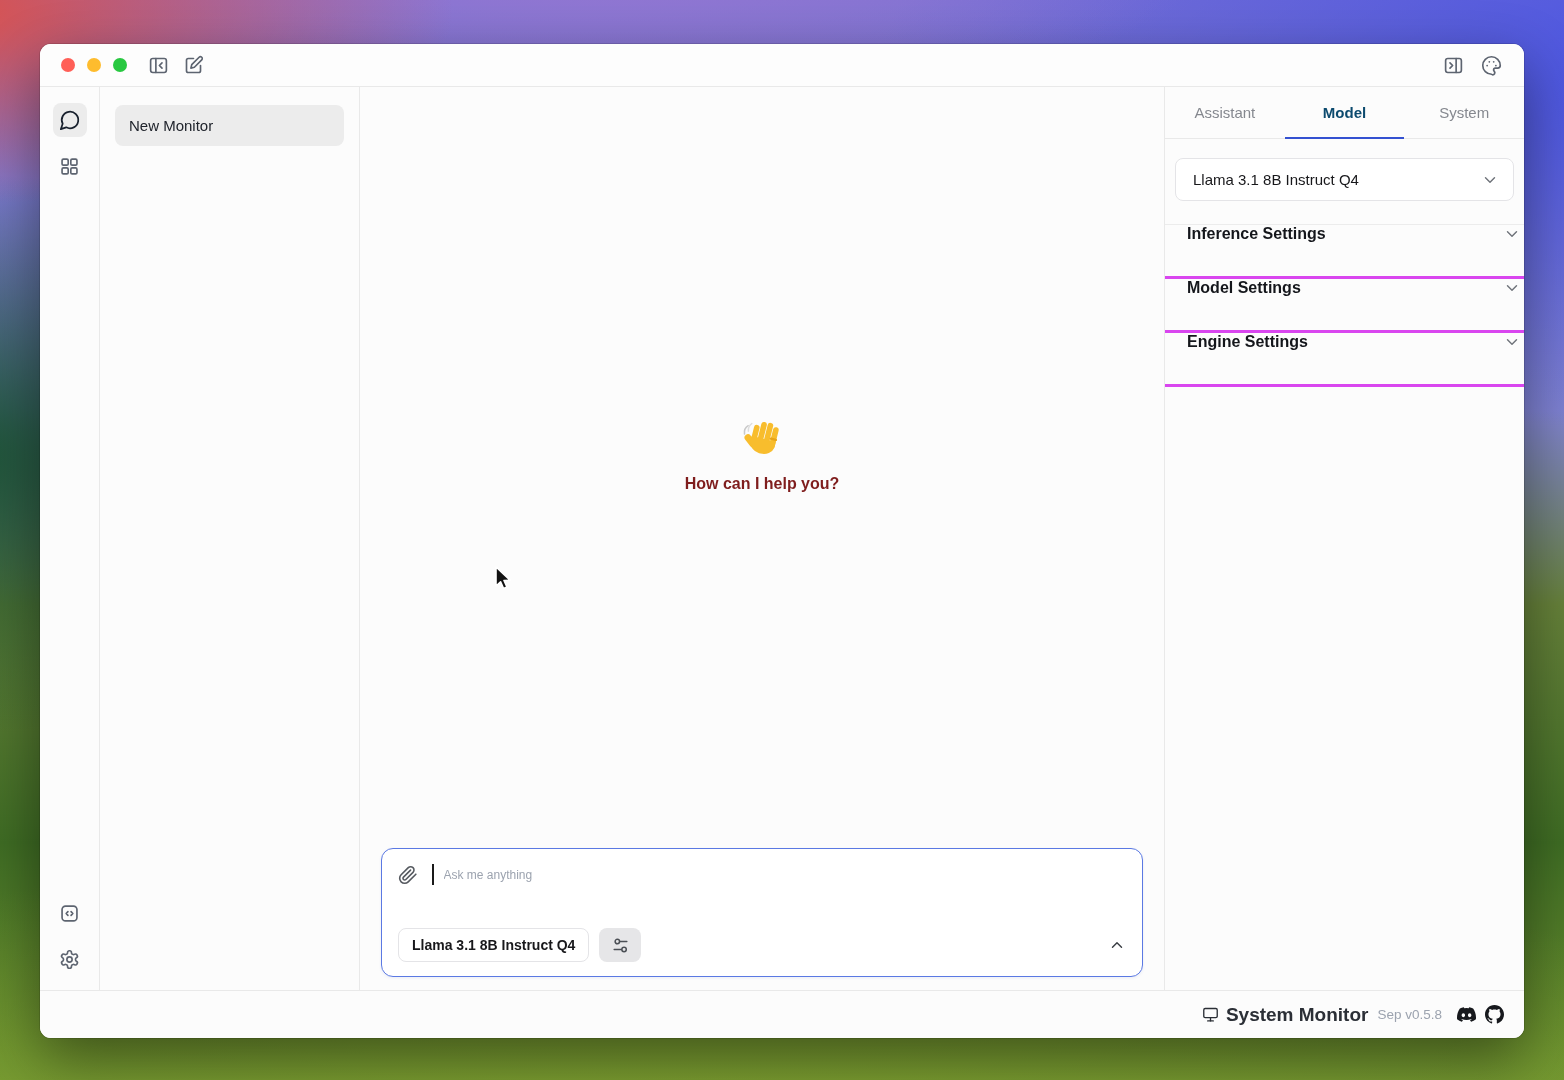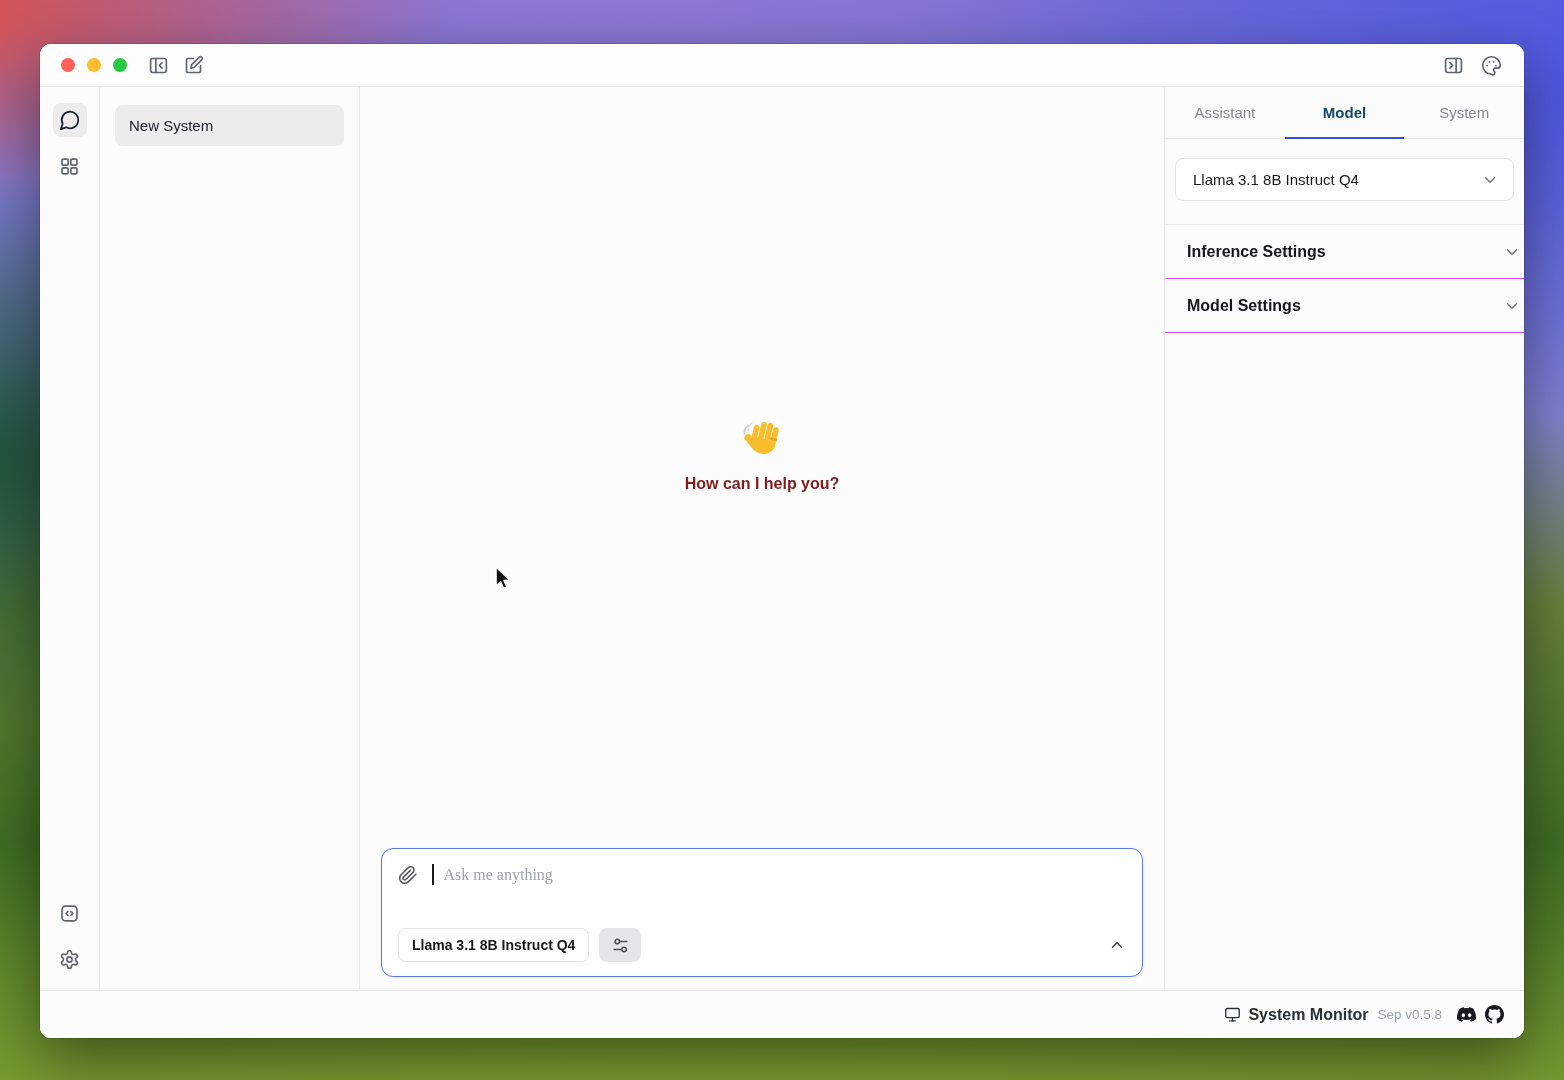--- a/index.html
+++ b/index.html
@@ -48,43 +48,43 @@
   .greet-text { font-size:16px; font-weight:700; color:#7f1d1d; }
   .cursor-ptr { position:absolute; left:130px; top:478px; }
   .composer-wrap { margin-top:auto; padding:0 21px 13px; }
   .composer {
     border:1px solid #5b79e3; border-radius:12px; background:#fff;
     box-shadow:0 1px 3px rgba(30,64,175,.08); padding:15px 16px 14px;
     display:flex; flex-direction:column; height:129px;
   }
   .composer-top { display:flex; align-items:center; gap:10px; }
   .caret { width:1.5px; height:21px; background:#1a1a1a; margin-left:4px; }
-  .composer-input { border:none; outline:none; flex:1; font-size:16px; color:#6d28d9; font-family:Liberation Serif, serif; background:transparent; }
+  .composer-input { border:none; outline:none; flex:1; font-size:12px; color:#6d28d9; font-family:Liberation Sans, sans-serif; background:transparent; }
   .composer-input::placeholder { color:#9ca3af; }
   .composer-bottom { margin-top:auto; display:flex; align-items:center; gap:10px; }
   .model-chip { border:1px solid #e4e4e7; border-radius:8px; background:#fff; padding:8px 13px; font-size:14px; font-weight:600; color:#18181b; cursor:pointer; font-family:inherit; }
   .sliders-btn { background:#e6e6e8; border:none; border-radius:8px; width:42px; height:34px; display:flex; align-items:center; justify-content:center; cursor:pointer; }
   .collapse-btn { margin-left:auto; }
   
   .rpanel { flex:0 0 360px; border-left:1px solid #e9e9e9; background:#fcfcfc; display:flex; flex-direction:column; }
   .rtabs { display:flex; height:52px; border-bottom:1px solid #e9e9e9; }
   .rtab { flex:1; display:flex; align-items:center; justify-content:center; font-size:15px; color:#85888f; cursor:pointer; border:none; background:none; font-family:inherit; position:relative; }
   .rtab.active { color:#0c4a6e; font-weight:700; }
   .rtab.active::after { content:""; position:absolute; left:0; right:0; bottom:-1px; height:2px; background:#3451d1; }
   .model-select { margin:19px 10px 0; border:1px solid #e4e4e7; border-radius:8px; background:#fff; height:43px; display:flex; align-items:center; padding:0 14px 0 17px; cursor:pointer; }
   .model-select span { font-size:15px; color:#18181b; }
   .model-select svg { margin-left:auto; }
   .sections { margin-top:23px; border-top:1px solid #ececec; }
-  .section { height:54px; display:flex; align-items:center; padding:0 3px 0 22px; border-bottom:1px solid #d946ef; cursor:pointer; }
+  .section { height:54px; display:flex; align-items:flex-start; padding:0 3px 0 22px; border-bottom:3px solid #d946ef; cursor:pointer; }
   .section span { font-size:16px; font-weight:600; color:#14161b; }
   .section svg { margin-left:auto; }
   
   .statusbar { flex:0 0 48px; border-top:1px solid #e9e9e9; background:#fcfcfc; display:flex; align-items:center; justify-content:flex-end; padding:0 20px; gap:9px; }
   .sb-item { display:flex; align-items:center; gap:7px; cursor:pointer; }
-  .sb-label { font-size:16px; font-weight:600; color:#2b2f36; }
+  .sb-label { font-size:19px; font-weight:600; color:#2b2f36; }
   .sb-version { font-size:13.5px; color:#9ca3af; margin-right:6px; }
   .sb-logo { fill:#17191d; }
 </style>
 </head>
 <body>
 
 <div class="window">
 
   <div class="titlebar">
     <div class="lights">
@@ -154,21 +154,21 @@
       <button class="rail-btn" style="margin-bottom:0">
         <svg class="ic" width="21" height="21" viewBox="0 0 24 24">
             <path d="M12.22 2h-.44a2 2 0 0 0-2 2v.18a2 2 0 0 1-1 1.73l-.43.25a2 2 0 0 1-2 0l-.15-.08a2 2 0 0 0-2.73.73l-.22.38a2 2 0 0 0 .73 2.73l.15.1a2 2 0 0 1 1 1.72v.51a2 2 0 0 1-1 1.74l-.15.09a2 2 0 0 0-.73 2.73l.22.38a2 2 0 0 0 2.73.73l.15-.08a2 2 0 0 1 2 0l.43.25a2 2 0 0 1 1 1.73V20a2 2 0 0 0 2 2h.44a2 2 0 0 0 2-2v-.18a2 2 0 0 1 1-1.73l.43-.25a2 2 0 0 1 2 0l.15.08a2 2 0 0 0 2.73-.73l.22-.39a2 2 0 0 0-.73-2.73l-.15-.08a2 2 0 0 1-1-1.74v-.5a2 2 0 0 1 1-1.74l.15-.09a2 2 0 0 0 .73-2.73l-.22-.38a2 2 0 0 0-2.73-.73l-.15.08a2 2 0 0 1-2 0l-.43-.25a2 2 0 0 1-1-1.73V4a2 2 0 0 0-2-2Z"></path>
             <circle cx="12" cy="12" r="3"></circle>
           </svg>
       </button>
     </div>
 
     <div class="threads">
       <div class="thread-item">
-        <span>New System</span>
+        <span>New Monitor</span>
       </div>
     </div>
 
     <div class="chat">
       <div class="greeting">
         <svg width="48" height="48" viewBox="0 0 64 64">
           <g transform="rotate(14 32 38)">
             <path d="M9 22 q-5 5 -2 12" stroke="#c9c9c9" stroke-width="2" fill="none" stroke-linecap="round"></path>
             <path d="M13 18 q-4 5 -2 11" stroke="#dddddd" stroke-width="2" fill="none" stroke-linecap="round"></path>
             <rect x="17" y="18" width="7.5" height="26" rx="3.7" fill="#f8bd2d"></rect>
@@ -234,20 +234,26 @@
           <svg class="ic" width="18" height="18" viewBox="0 0 24 24" style="stroke:#70747b">
               <polyline points="6 9 12 15 18 9"></polyline>
             </svg>
         </div>
         <div class="section">
           <span>Model Settings</span>
           <svg class="ic" width="18" height="18" viewBox="0 0 24 24" style="stroke:#70747b">
               <polyline points="6 9 12 15 18 9"></polyline>
             </svg>
         </div>
+        <div class="section">
+          <span>Engine Settings</span>
+          <svg class="ic" width="18" height="18" viewBox="0 0 24 24" style="stroke:#70747b">
+              <polyline points="6 9 12 15 18 9"></polyline>
+            </svg>
+        </div>
       </div>
     </div>
   </div>
 
   <div class="statusbar">
     <div class="sb-item">
       <svg class="ic" width="17" height="17" viewBox="0 0 24 24" style="stroke:#2b2f36">
           <rect x="2.5" y="3.5" width="19" height="13" rx="2"></rect>
           <path d="M8 21h8"></path>
           <path d="M12 16.5V21"></path>

